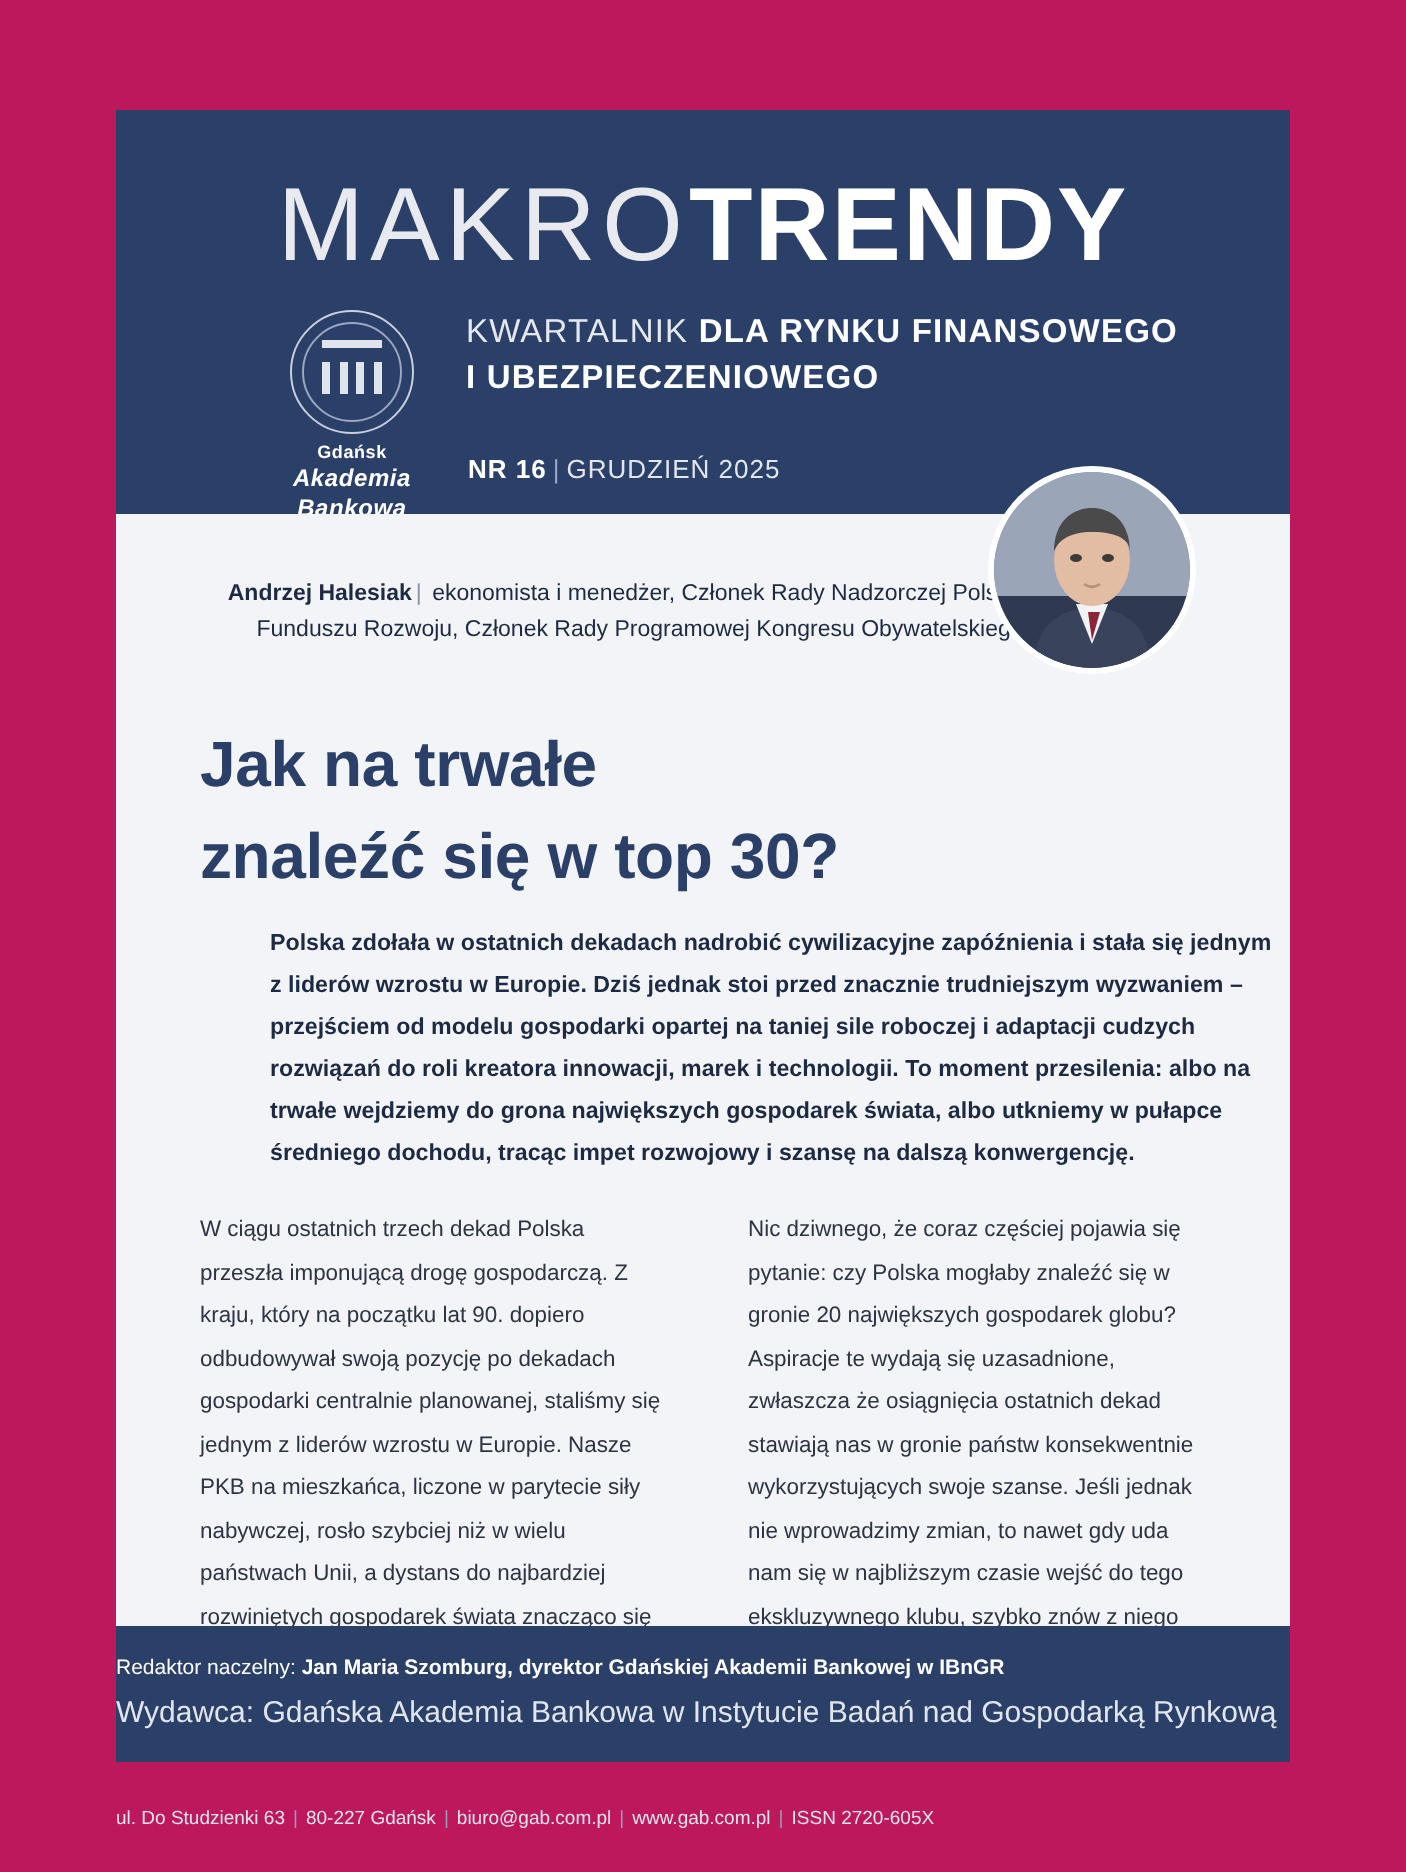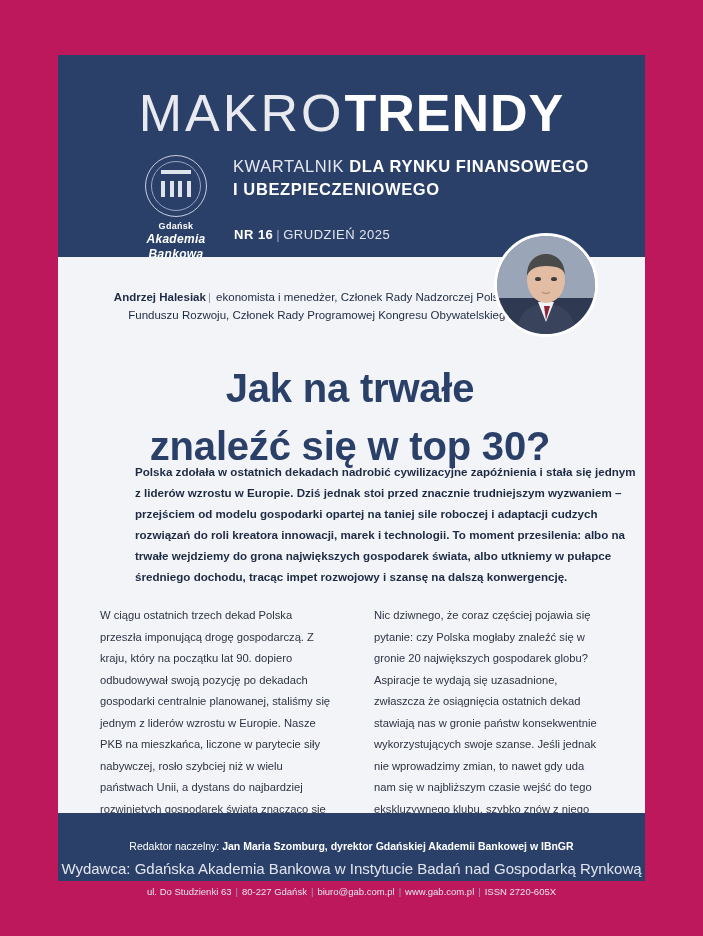--- a/index.html
+++ b/index.html
@@ -182,25 +182,24 @@
     height: 470px;
     background: #f3f4f7;
   }
 
   .headline {
     position: absolute;
     left: 42px;
     top: 16px;
     width: 500px;
     color: #2b4069;
-    font-size: 40px;
+    font-size: 32px;
     font-weight: 700;
     line-height: 1.45;
     letter-spacing: -0.2px;
-    text-align: center;
   }
 
   .lead {
     position: absolute;
     left: 42px;
     top: 118px;
     width: 505px;
     color: #1d2a44;
     font-size: 11.6px;
     font-weight: 700;
@@ -226,27 +225,27 @@
 
   
   .footer {
     position: absolute;
     left: 58px;
     top: 813px;
     width: 587px;
     height: 68px;
     background: #2b4069;
     color: #ffffff;
-    text-align: center;
-    padding-top: 24px;
+    text-align: left;
+    padding-top: 12px;
   }
   .footer .f1 { font-size: 10.5px; line-height: 1.75; }
   .footer .f1 b { font-weight: 700; }
   .footer .f2 { font-size: 15px; line-height: 1.85; color: #e2e5ee; }
-  .footer .f3 { font-size: 9.5px; line-height: 1.85; color: #e2e5ee; }
+  .footer .f3 { font-size: 9.5px; line-height: 1.85; color: #e2e5ee; margin-top: 30px; }
   .footer .dot { color: #93a0bd; padding: 0 4px; }
 </style>
 </head>
 <body>
 
 <div class="page">
 
   <div class="header">
 
     <div class="masthead">

